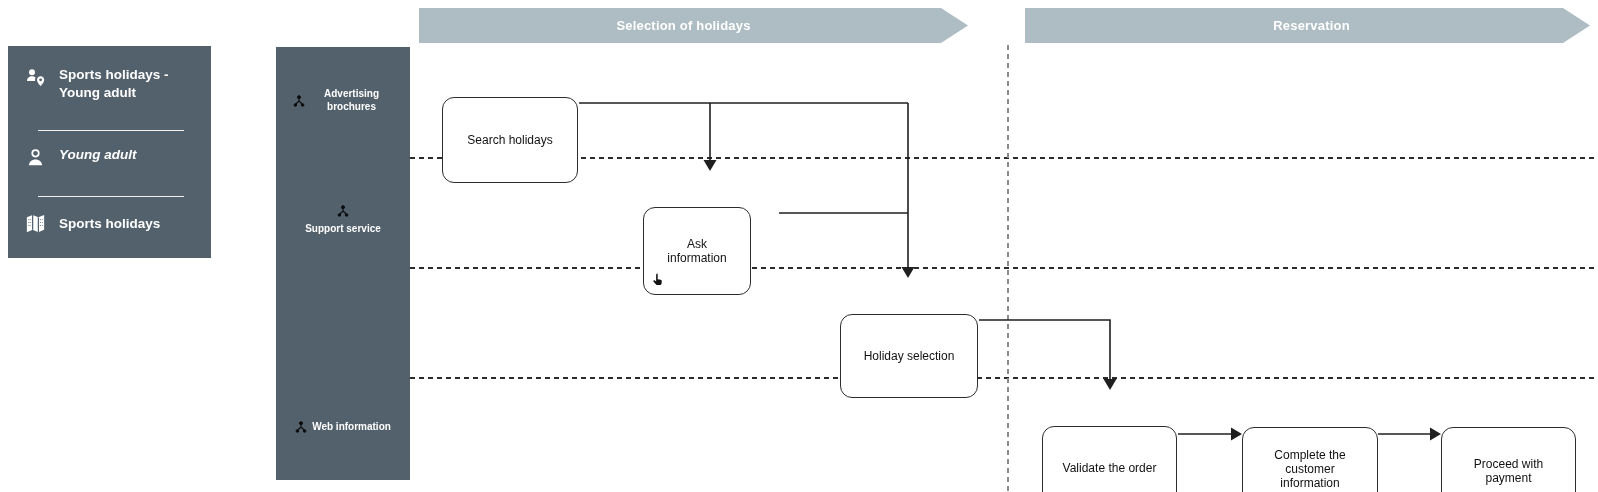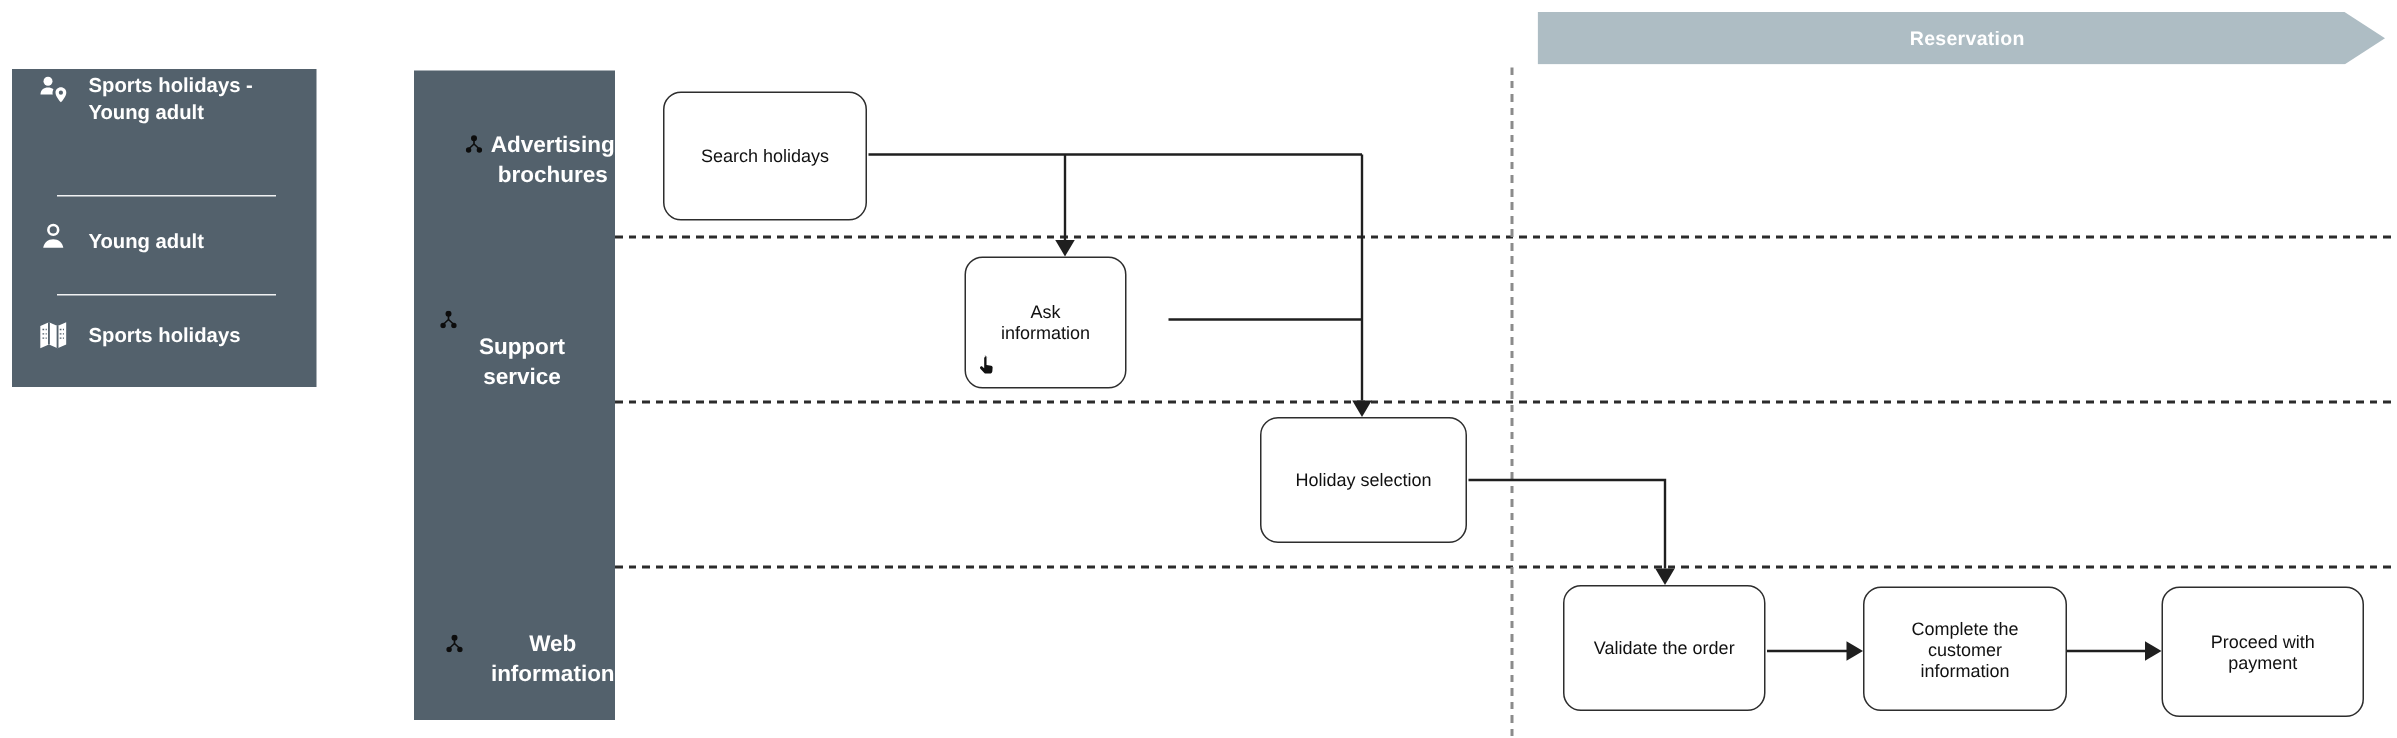--- a/index.html
+++ b/index.html
@@ -8,22 +8,22 @@
 
   
   .panel{position:absolute;left:8px;top:46px;width:203px;height:212px;background:var(--panel-bg,#53616c);}
   .panel-item{position:absolute;left:16px;right:10px;display:flex;gap:11px;align-items:flex-start;
               color:#fff;font-weight:bold;font-size:13.5px;line-height:1.32;cursor:default;}
   .panel-item .ic{flex:0 0 auto;width:24px;height:24px;}
   .panel-divider{position:absolute;left:30px;width:146px;height:1px;background:rgba(255,255,255,.92);}
 
   
   .lane-col{position:absolute;left:276px;top:47px;width:134px;height:433px;background:var(--panel-bg,#53616c);}
-  .lane-label{position:absolute;left:0;width:100%;display:flex;justify-content:center;align-items:flex-start;
-              gap:5px;color:#fff;font-weight:bold;font-size:15px;line-height:1.3;text-align:center;margin-left:17px;}
+  .lane-label{position:absolute;left:0;width:100%;display:flex;justify-content:center;align-items:center;
+              gap:5px;color:#fff;font-weight:bold;font-size:10px;line-height:1.3;text-align:center;}
   .lane-label .ic{flex:0 0 auto;width:12px;height:12px;margin-top:1px;}
   .lane-label .txt{max-width:84px;}
 
   
   .chevron{position:absolute;top:8px;height:35px;background:var(--phase-bg,#aebdc4);color:#fff;font-weight:bold;
            font-size:13px;display:flex;align-items:center;justify-content:center;box-sizing:border-box;
            padding-right:20px;letter-spacing:.2px;
            clip-path:polygon(0 0,calc(100% - 27px) 0,100% 50%,calc(100% - 27px) 100%,0 100%);}
   #phase-1{left:419px;width:549px;}
   #phase-2{left:1025px;width:565px;padding-left:28px;}
@@ -31,49 +31,49 @@
   
   .lane-line{position:absolute;left:410px;width:1188px;height:2px;
              background:repeating-linear-gradient(90deg,var(--lane-divider,#2b2b2b) 0 5px,transparent 5px 9px);}
   #lane-line-1{top:157px;} #lane-line-2{top:267px;} #lane-line-3{top:377px;}
   .phase-line{position:absolute;left:1007px;top:45px;width:2px;height:447px;
               background:repeating-linear-gradient(180deg,var(--phase-divider,#8b8b8b) 0 5px,transparent 5px 9px);}
 
   
   .task{position:absolute;background:#fff;border:1.6px solid var(--box-border,#2d2d2d);border-radius:12px;
         display:flex;align-items:center;justify-content:center;text-align:center;font-size:12px;color:#111;
-        padding:4px 18px;box-sizing:border-box;cursor:pointer;}
+        padding:4px 18px;box-sizing:border-box;cursor:pointer;margin-top:36px;}
   #task-search{left:442px;top:61px;width:136px;height:86px;}
   #task-ask{left:643px;top:171px;width:108px;height:88px;}
   #task-holiday{left:840px;top:278px;width:138px;height:84px;}
   #task-validate{left:1042px;top:390px;width:135px;height:84px;text-align:center;}
   #task-complete{left:1242px;top:391px;width:136px;height:83px;}
   #task-proceed{left:1441px;top:391px;width:135px;height:87px;}
   .pointer-badge{position:absolute;left:7px;bottom:7px;width:15px;height:15px;}
 
   .connectors{position:absolute;left:0;top:0;width:1598px;height:492px;pointer-events:none;}
 </style>
 </head>
 <body>
 
 <div class="canvas">
 
   <div class="panel">
-    <div class="panel-item" style="top:2px;justify-content:space-between;">
+    <div class="panel-item" style="top:20px;justify-content:space-between;">
       <span class="ic">
         <svg viewBox="0 0 24 24" width="24" height="24" fill="#fff">
           <circle cx="8" cy="6.2" r="3"></circle>
           <path d="M3 15c0-3 2.2-4.7 5-4.7 1.4 0 2.7.4 3.6 1.2-.4.9-.6 1.7-.6 2.4 0 .4.1.8.2 1.1H3z"></path>
           <path d="M16.6 10.2c-2 0-3.6 1.6-3.6 3.6 0 2.7 3.6 6.4 3.6 6.4s3.6-3.7 3.6-6.4c0-2-1.6-3.6-3.6-3.6zm0 5a1.4 1.4 0 1 1 0-2.8 1.4 1.4 0 0 1 0 2.8z"></path>
         </svg>
       </span>
       <span class="txt">Sports holidays - Young adult</span>
     </div>
     <div class="panel-divider" style="top:84px;"></div>
-    <div class="panel-item" style="top:100px;align-items:flex-end;">
+    <div class="panel-item" style="top:100px;align-items:flex-start;font-style:italic;">
       <span class="ic">
         <svg viewBox="0 0 24 24" width="23" height="23" fill="none" stroke="#fff" stroke-width="1.8">
           <circle cx="12" cy="7.6" r="3.4"></circle>
           <path d="M5 20c.6-3.8 3.4-6 7-6s6.4 2.2 7 6z" fill="#fff" stroke="none"></path>
         </svg>
       </span>
       <span class="txt">Young adult</span>
     </div>
     <div class="panel-divider" style="top:150px;"></div>
     <div class="panel-item" style="top:166px;align-items:center;">
@@ -123,20 +123,23 @@
               <circle cx="2.4" cy="10" r="1.3"></circle>
               <circle cx="9.6" cy="10" r="1.3"></circle>
             <path d="M6 3.5V6M6 6 2.8 9M6 6l3.2 3" fill="none" stroke-width="1.1"></path>
           </g>
         </svg>
       </span>
       <span class="txt" style="max-width:110px;">Web information</span>
     </div>
   </div>
 
+  <div class="chevron" id="phase-1">
+    <span>Selection of holidays</span>
+  </div>
   <div class="chevron" id="phase-2">
     <span>Reservation</span>
   </div>
 
   <div class="lane-line" id="lane-line-1"></div>
   <div class="lane-line" id="lane-line-2"></div>
   <div class="lane-line" id="lane-line-3"></div>
   <div class="phase-line"></div>
 
   <svg class="connectors" viewBox="0 0 1598 492">

